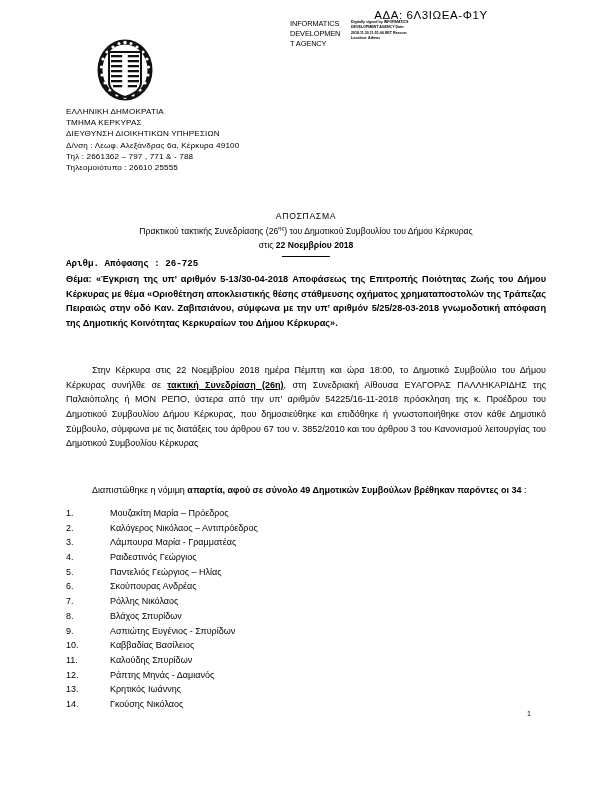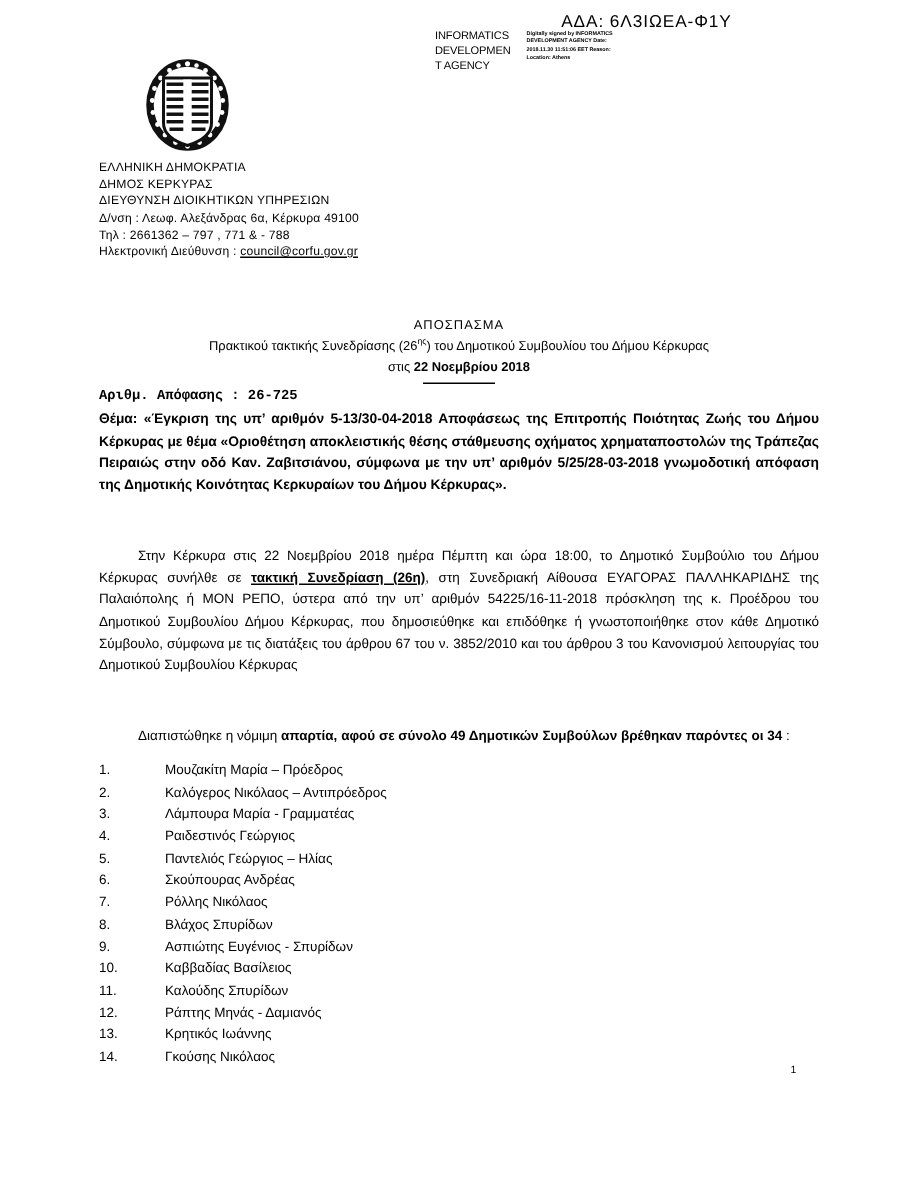--- a/index.html
+++ b/index.html
@@ -243,25 +243,25 @@
           <rect x="17" y="47" width="24" height="2.3"></rect>
         </g>
 
         <rect x="26.2" y="15" width="5.6" height="36" fill="#ffffff"></rect>
       </g>
     </svg>
   </div>
 
   <div class="letterhead">
     <div>ΕΛΛΗΝΙΚΗ ΔΗΜΟΚΡΑΤΙΑ</div>
-    <div>ΔΗΜΟΣ  ΚΕΡΚΥΡΑΣ</div>
+    <div>ΤΜΗΜΑ  ΚΕΡΚΥΡΑΣ</div>
     <div>ΔΙΕΥΘΥΝΣΗ ΔΙΟΙΚΗΤΙΚΩΝ ΥΠΗΡΕΣΙΩΝ</div>
     <div>Δ/νση : Λεωφ. Αλεξάνδρας 6α, Κέρκυρα 49100</div>
     <div>Τηλ : 2661362 – 797 , 771 &amp; - 788</div>
-    <div><span>Ηλεκτρονική Διεύθυνση : </span><a class="mail-link" href="#">council@corfu.gov.gr</a></div>
+    <div>Τηλεομοιότυπο : 26610 25555</div>
   </div>
 
   <div class="center-block">
     <div class="excerpt">ΑΠΟΣΠΑΣΜΑ</div>
     <div><span>Πρακτικού τακτικής Συνεδρίασης (26</span><sup>ης</sup><span>) του Δημοτικού Συμβουλίου του Δήμου Κέρκυρας</span></div>
     <div><span>στις </span><b>22 Νοεμβρίου 2018</b></div>
     <div class="rule"></div>
   </div>
 
   <div class="decision-no">Αριθμ. Απόφασης : 26-725</div>

